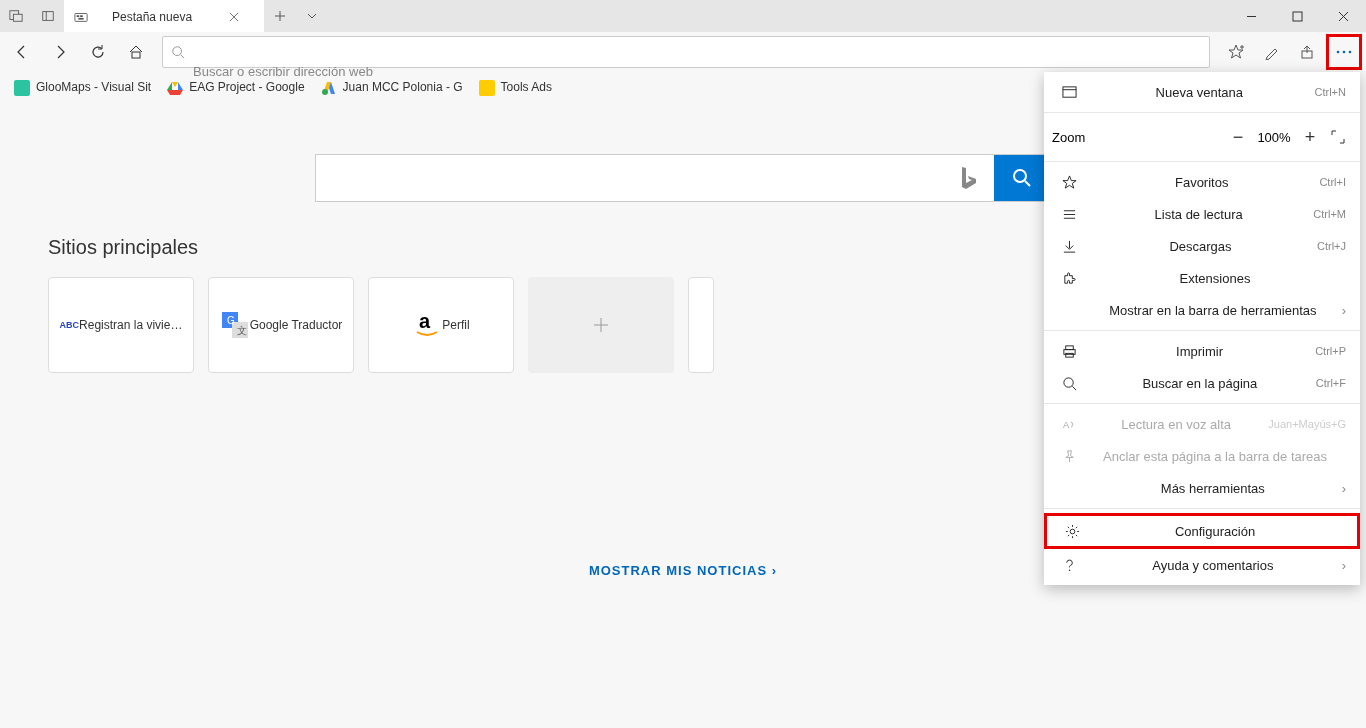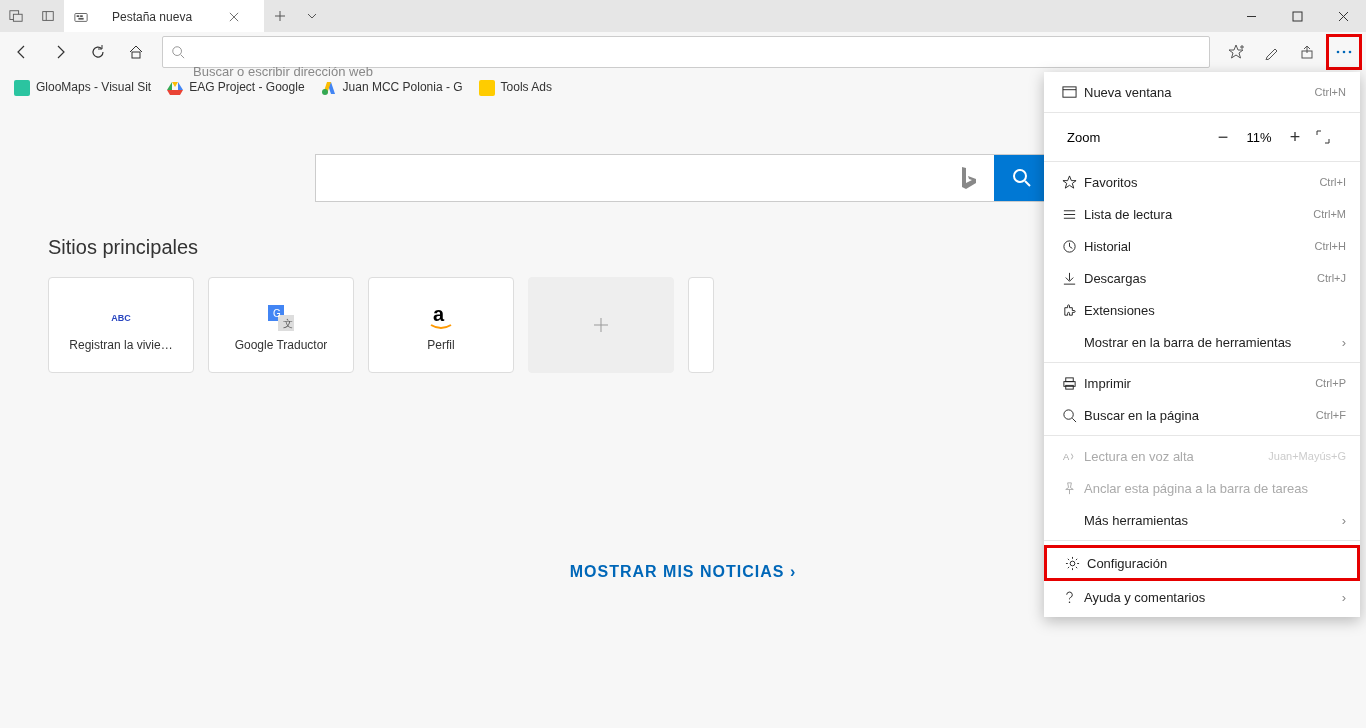--- a/index.html
+++ b/index.html
@@ -32,38 +32,38 @@
   .bm .ico { width:16px;height:16px;border-radius:2px;display:flex;align-items:center;justify-content:center;font-size:10px;color:#fff; }
 
   
   .content { padding: 50px 48px 0; }
   .searchbox { width:736px; height:48px; margin:0 auto; border:1px solid #ccc; background:#fff; display:flex; }
   .searchbox input { flex:1; border:none; outline:none; padding:0 14px; font-size:15px; }
   .searchbox .bing { width:52px;display:flex;align-items:center;justify-content:center;color:#888;}
   .searchbox .go { width:56px;background:#0078d4;display:flex;align-items:center;justify-content:center;color:#fff;}
   .section-title { font-size:20px; color:#333; margin:34px 0 18px 0; }
   .tiles { display:flex; gap:14px; }
-  .tile { width:146px; height:96px; background:#fff; border:1px solid #ddd; border-radius:4px; display:flex; flex-direction:column; align-items:center; justify-content:center; padding:8px; }
+  .tile { width:146px; height:96px; background:#fff; border:1px solid #ddd; border-radius:4px; display:flex; flex-direction:row; align-items:center; justify-content:center; padding:8px; }
   .tile .tico { height:40px; display:flex;align-items:center;justify-content:center; }
   .tile .tlabel { font-size:12px; color:#333; white-space:nowrap; overflow:hidden; text-overflow:ellipsis; max-width:100%; }
   .tile.add { background:#eee; border-color:#eee; }
   .tile.cut { width:26px; }
-  .shownews { text-align:center; margin-top:190px; font-size:16px; letter-spacing:1px; color:#0067b8; font-weight:600; }
+  .shownews { text-align:center; margin-top:190px; font-size:13px; letter-spacing:1px; color:#0067b8; font-weight:600; }
 
   
   .menu { position:absolute; top:72px; right:6px; width:316px; background:#fff; box-shadow: 0 4px 14px rgba(0,0,0,.25); padding:4px 0; }
   .mrow { display:flex; align-items:center; height:32px; padding:0 14px; font-size:13px; color:#222; }
   .mrow.disabled { color:#aaa; }
   .mrow .mico { width:22px;display:flex;align-items:center;justify-content:center;color:inherit;}
   .mrow .mico svg{width:15px;height:15px;}
-  .mrow .mlabel { flex:1; margin-left:4px; }
+  .mrow .mlabel { flex:1; margin-left:4px;text-align:center; }
   .mrow .mshort { font-size:11px; color:#888; }
   .mrow.disabled .mshort { color:#ccc; }
   .msep { height:1px; background:#e6e6e6; margin:4px 0; }
-  .mzoom { display:flex;align-items:center;height:40px;padding:0 23px;font-size:13px;}
+  .mzoom { display:flex;align-items:center;height:40px;padding:0 8px;font-size:13px;}
   .mzoom .zlabel{flex:1;}
   .mzoom .zbtn{width:28px;height:28px;display:flex;align-items:center;justify-content:center;font-size:18px;color:#333;}
   .mzoom .zval{width:44px;text-align:center;font-size:13px;}
   .mrow.highlight { border:3px solid #e60000; height:36px; }
   .mrow .chev { color:#888; }
 </style>
 </head>
 <body>
 
 <div class="titlebar">
@@ -282,21 +282,21 @@
           <line x1="1" y1="5" x2="15" y2="5" stroke="currentColor"></line>
         </svg>
       </span>
       <span class="mlabel">Nueva ventana</span>
       <span class="mshort">Ctrl+N</span>
     </div>
   <div class="msep"></div>
   <div class="mzoom">
     <span class="zlabel">Zoom</span>
     <span class="zbtn">−</span>
-    <span class="zval">11%</span>
+    <span class="zval">100%</span>
     <span class="zbtn">+</span>
     <span class="zbtn">
         <svg width="14" height="14" viewBox="0 0 14 14">
           <polyline points="1,5 1,1 5,1" fill="none" stroke="#333"></polyline>
           <polyline points="9,13 13,13 13,9" fill="none" stroke="#333"></polyline>
         </svg>
       </span>
   </div>
   <div class="msep"></div>
   <div class="mrow">
@@ -315,30 +315,20 @@
           <line x1="2" y1="8" x2="14" y2="8" stroke="currentColor"></line>
           <line x1="2" y1="12" x2="14" y2="12" stroke="currentColor"></line>
         </svg>
       </span>
       <span class="mlabel">Lista de lectura</span>
       <span class="mshort">Ctrl+M</span>
     </div>
   <div class="mrow">
       <span class="mico">
         <svg viewBox="0 0 16 16">
-          <circle cx="8" cy="8" r="6" fill="none" stroke="currentColor"></circle>
-          <polyline points="8,4 8,8 11,10" fill="none" stroke="currentColor"></polyline>
-        </svg>
-      </span>
-      <span class="mlabel">Historial</span>
-      <span class="mshort">Ctrl+H</span>
-    </div>
-  <div class="mrow">
-      <span class="mico">
-        <svg viewBox="0 0 16 16">
           <line x1="8" y1="2" x2="8" y2="10" stroke="currentColor"></line>
           <polyline points="4,7 8,11 12,7" fill="none" stroke="currentColor"></polyline>
           <line x1="2" y1="14" x2="14" y2="14" stroke="currentColor"></line>
         </svg>
       </span>
       <span class="mlabel">Descargas</span>
       <span class="mshort">Ctrl+J</span>
     </div>
   <div class="mrow">
       <span class="mico">

